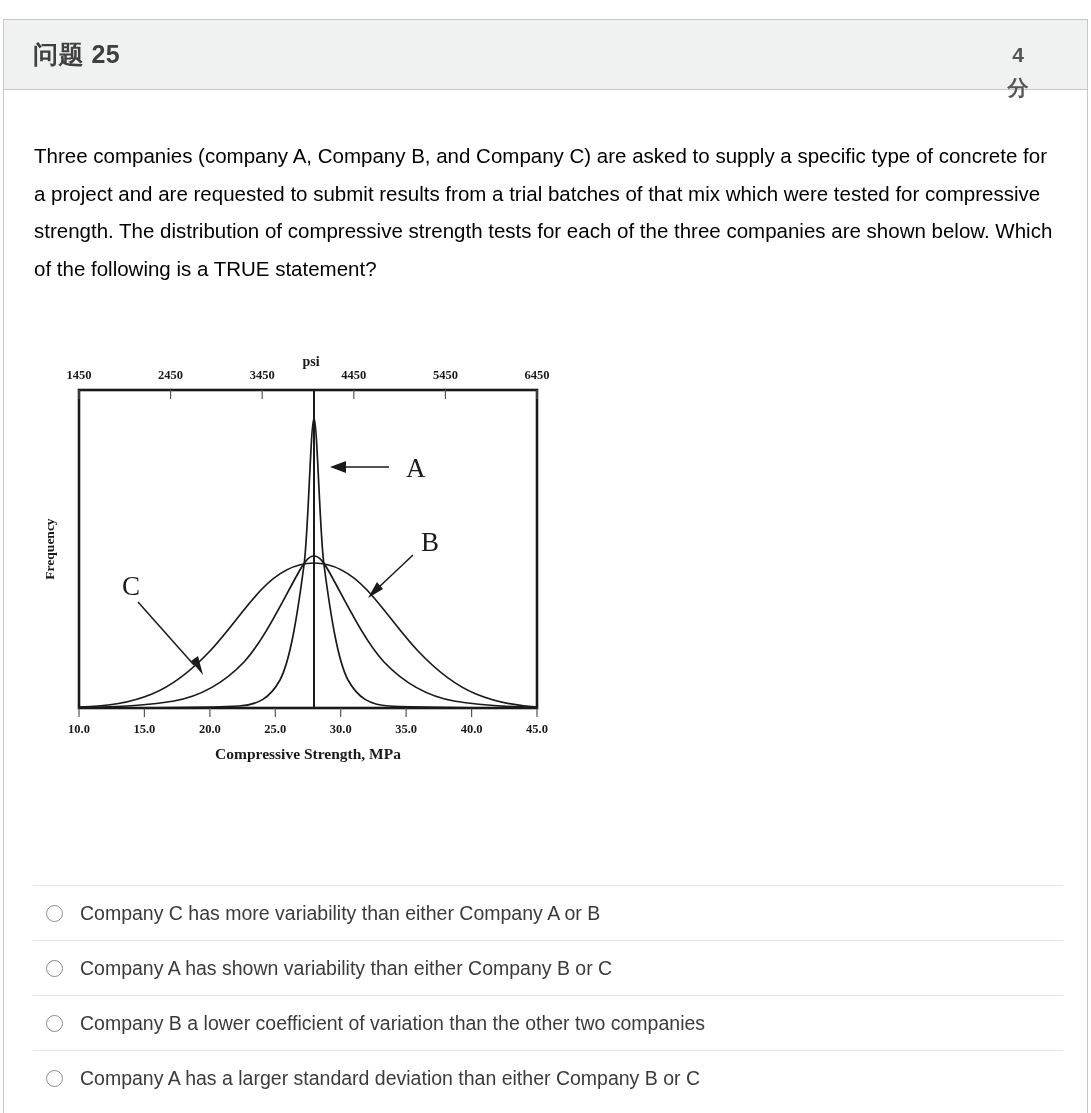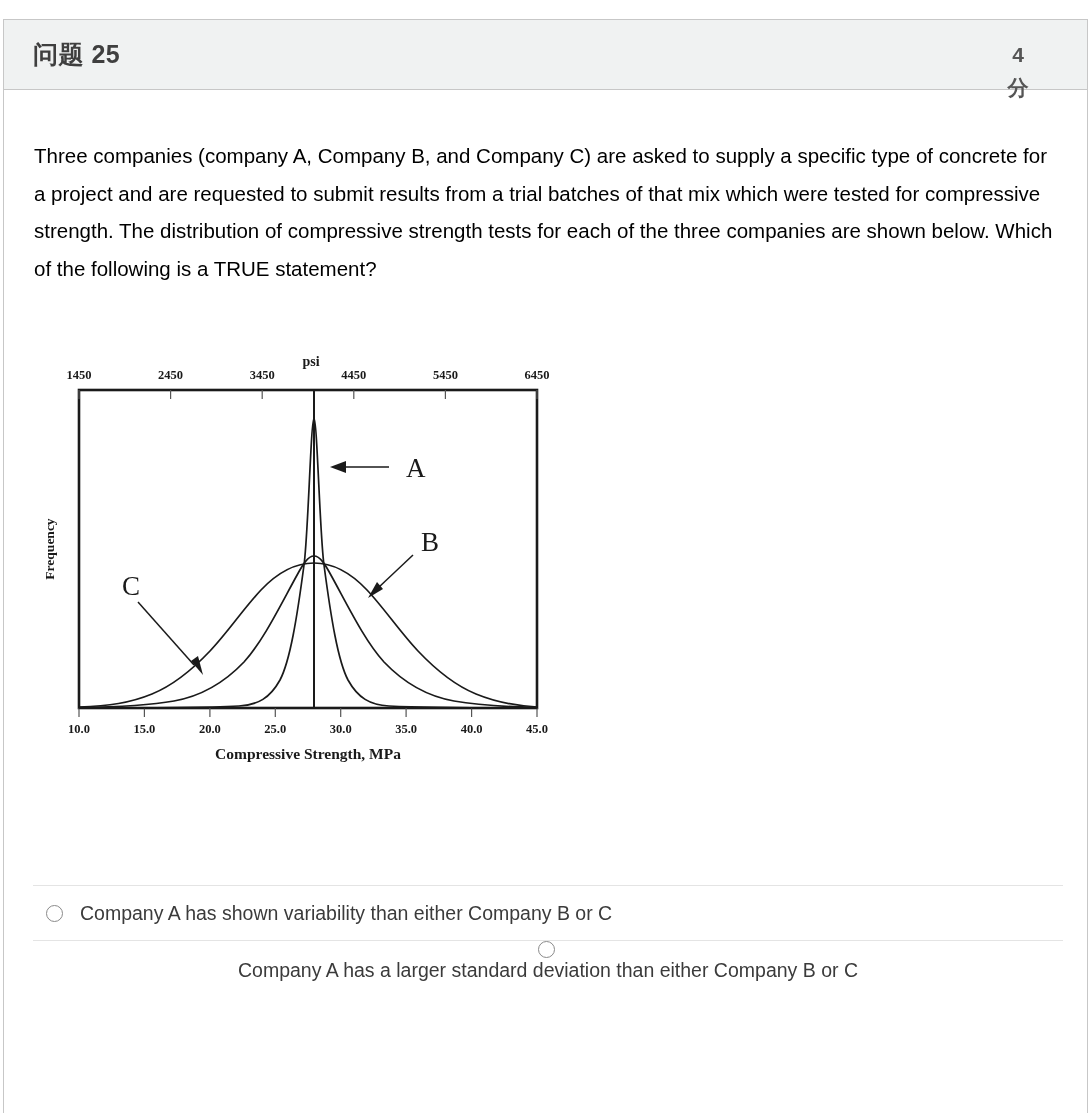--- a/index.html
+++ b/index.html
@@ -74,21 +74,21 @@
     top: 865px;
     width: 1030px;
   }
   .option-row {
     position: relative;
     height: 55px;
     border-top: 1px solid #e4e4e4;
     display: flex;
     align-items: center;
   }
-  .option-row:last-child { border-bottom: none; flex-direction: column; }
+  .option-row:last-child { border-bottom: none; }
   .radio {
     flex: 0 0 auto;
     width: 17px; height: 17px;
     border: 1.6px solid #8a8a8a;
     border-radius: 50%;
     background: #ffffff;
     margin-left: 13px;
     margin-right: 17px;
   }
   .option-label {
@@ -209,21 +209,29 @@
           <text x="88" y="245" font-family="'Liberation Serif', serif" font-size="27" fill="#1a1a1a">C</text>
           <line x1="104" y1="252" x2="160" y2="315" stroke="#1a1a1a" stroke-width="1.5"></line>
           <polygon points="169,325 157,311 164,306" fill="#1a1a1a"></polygon>
         </g>
       </svg>
     </div>
 
     <div class="options">
       <div class="option-row">
         <span class="radio"></span>
+        <span class="option-label">Company C has more variability than either Company A or B</span>
+      </div>
+      <div class="option-row">
+        <span class="radio"></span>
         <span class="option-label">Company A has shown variability than either Company B or C</span>
+      </div>
+      <div class="option-row">
+        <span class="radio"></span>
+        <span class="option-label">Company B a lower coefficient of variation than the other two companies</span>
       </div>
       <div class="option-row">
         <span class="radio"></span>
         <span class="option-label">Company A has a larger standard deviation than either Company B or C</span>
       </div>
     </div>
 
   </div>
 </div>
 

